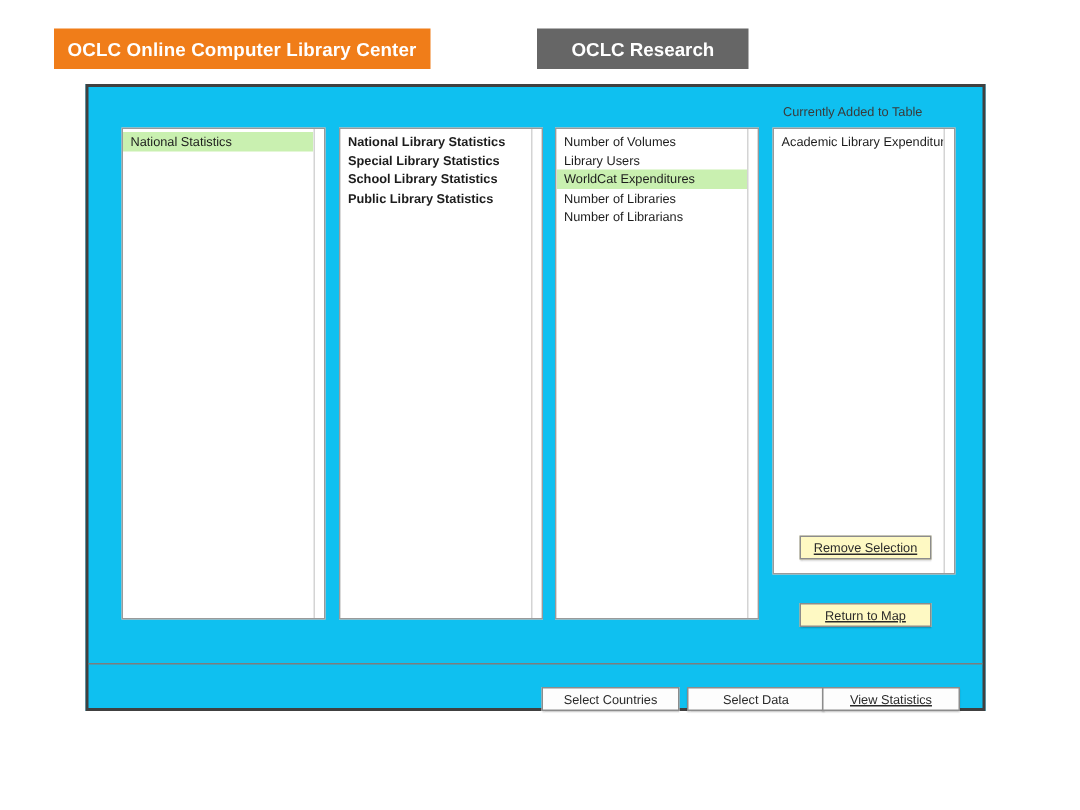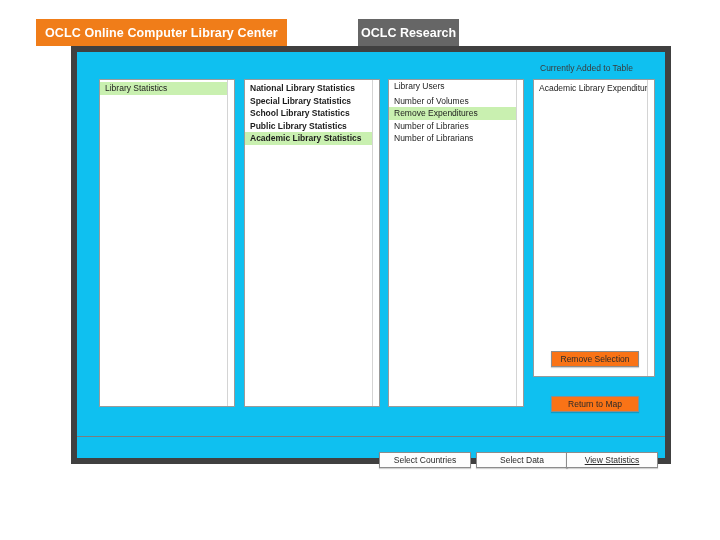--- a/index.html
+++ b/index.html
@@ -34,41 +34,40 @@
     letter-spacing: 0.1px;
     display: flex;
     align-items: center;
     white-space: nowrap;
   }
   .banner-research {
     position: absolute;
     left: 358px;
     top: 19px;
     height: 27px;
-    padding: 0 3px;
+    padding: 0 23px;
     background: #666666;
     color: #ffffff;
     font-size: 12.5px;
     font-weight: bold;
     display: flex;
     align-items: center;
     white-space: nowrap;
   }
 
   
   .app-window {
     position: absolute;
     left: 57px;
-    top: 46px;
+    top: 56px;
     width: 600px;
     height: 418px;
     background: #0FC0F0;
-    border: 6px solid #404040;
-    box-sizing: border-box;
-    margin-left: 14px;
+    border: 2px solid #404040;
+    box-sizing: border-box;
   }
 
   .app-body {
     position: absolute;
     left: 0;
     top: 0;
     right: 0;
     height: 385px;
     border-bottom: 1px solid #7d7d7d;
     box-sizing: border-box;
@@ -125,30 +124,31 @@
     background: transparent;
   }
   .list-item.selected {
     background: #C9F0B0;
   }
   .list-item.first { margin-top: 2px; }
 
   
   .btn {
     position: absolute;
-    background: #f97316;
+    background: #fef9c3;
     border: 1px solid #8c8c8c;
     box-sizing: border-box;
     font-size: 8.5px;
     color: #2a2a2a;
     display: flex;
     align-items: center;
     justify-content: center;
     white-space: nowrap;
     box-shadow: 0 1px 1px rgba(0,0,0,0.18);
+    text-decoration: underline;
   }
   .btn-remove  { left: 474px; top: 299px; width: 88px; height: 16px; }
   .btn-return  { left: 474px; top: 344px; width: 88px; height: 16px; }
 
   
   .bottom-bar {
     position: absolute;
     left: 0;
     top: 386px;
     right: 0;
@@ -184,41 +184,40 @@
   <div class="banner-research">OCLC Research</div>
 
   <div class="app-window">
 
     <div class="app-body">
 
       <div class="col-heading added">Currently Added to Table</div>
 
       <div class="listbox c1">
         <div class="pane">
-          <div class="list-item selected first">Library Statistics</div>
+          <div class="list-item selected first">National Statistics</div>
         </div>
         <div class="gutter"></div>
       </div>
 
       <div class="listbox c2">
         <div class="pane">
           <div class="list-item first">National Library Statistics</div>
           <div class="list-item">Special Library Statistics</div>
           <div class="list-item">School Library Statistics</div>
           <div class="list-item">Public Library Statistics</div>
-          <div class="list-item selected">Academic Library Statistics</div>
         </div>
         <div class="gutter"></div>
       </div>
 
       <div class="listbox c3">
         <div class="pane">
+          <div class="list-item first">Number of Volumes</div>
           <div class="list-item">Library Users</div>
-          <div class="list-item first">Number of Volumes</div>
-          <div class="list-item selected">Remove Expenditures</div>
+          <div class="list-item selected">WorldCat Expenditures</div>
           <div class="list-item">Number of Libraries</div>
           <div class="list-item">Number of Librarians</div>
         </div>
         <div class="gutter"></div>
       </div>
 
       <div class="listbox c4">
         <div class="pane">
           <div class="list-item first">Academic Library Expenditures (</div>
         </div>

